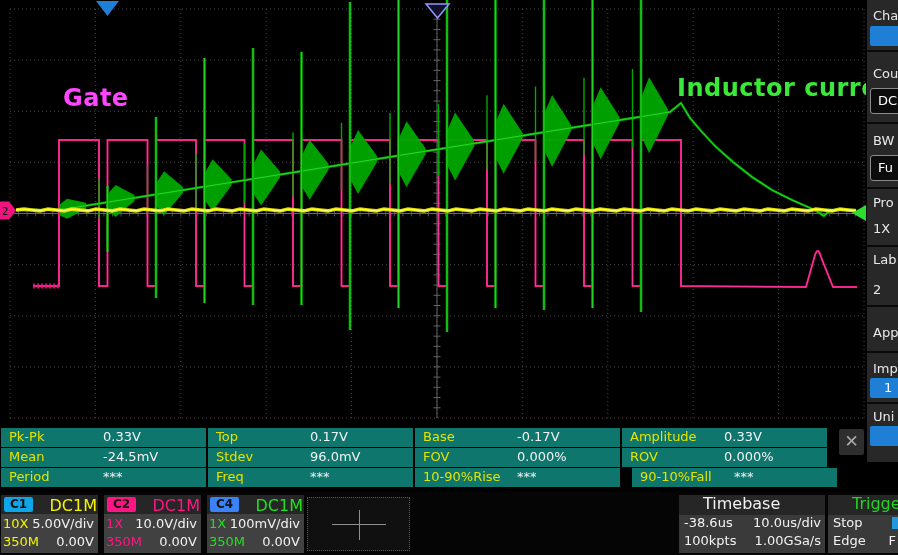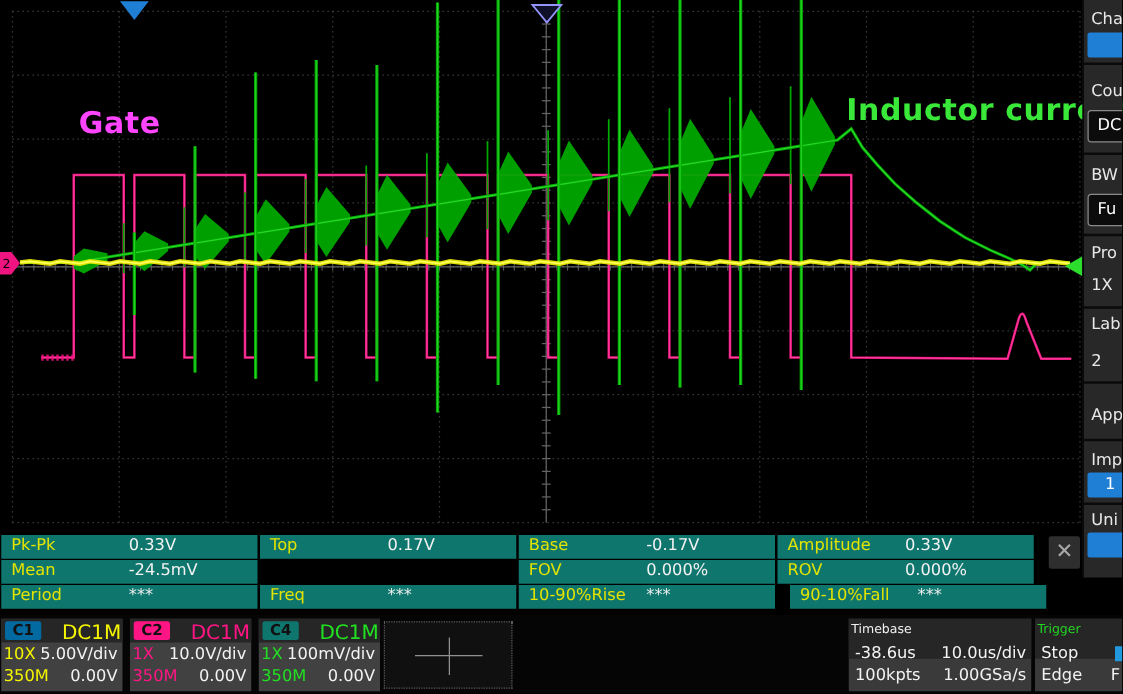--- a/index.html
+++ b/index.html
@@ -29,21 +29,21 @@
   .chan-badge{position:absolute;left:3px;top:2px;width:29px;height:15px;border-radius:2px;color:#111;font-size:12px;font-weight:bold;text-align:center;line-height:15px;}
   .chan-coup{position:absolute;right:1px;top:1px;font-size:16px;}
   .chan-row1{position:absolute;left:0;top:21px;width:100%;height:18px;}
   .chan-row2{position:absolute;left:0;top:39px;width:100%;height:18px;}
   .cl{position:absolute;left:2px;font-size:13px;}
   .cv{position:absolute;right:4px;font-size:13px;color:#f2f2f2;}
   #add-box{position:absolute;left:307px;top:5px;width:103px;height:54px;border:1px dotted #5a5a5a;background:#101010;}
   #add-h{position:absolute;left:24px;top:26px;width:54px;height:1px;background:#909090;}
   #add-v{position:absolute;left:51px;top:12px;width:1px;height:30px;background:#909090;}
   .info-panel{position:absolute;top:3px;height:58px;background:#3a3a3a;}
-  .info-head{position:absolute;left:0;top:0;width:100%;height:32px;background:#262626;color:#f0f0f0;font-size:10px;padding-left:2px;line-height:18px;}
+  .info-head{position:absolute;left:0;top:0;width:100%;height:20px;background:#262626;color:#f0f0f0;font-size:16px;padding-left:24px;line-height:18px;}
   .info-row{position:absolute;width:100%;height:18px;font-size:13px;color:#f2f2f2;}
   .ir-l{position:absolute;left:5px;}
   .ir-r{position:absolute;right:4px;}
   #trigger-panel .info-head{color:#22d422;}
   #trig-glyph{position:absolute;right:0px;top:22px;width:6px;height:12px;background:#2299dd;}
 </style>
 </head>
 <body>
 
 <div id="screen">
@@ -318,20 +318,24 @@
         <span class="mv">-0.17V</span>
       </div>
       <div class="meas-cell" style="left: 622px; top: 1px;">
         <span class="ml">Amplitude</span>
         <span class="mv">0.33V</span>
       </div>
       <div class="meas-cell" style="left: 1px; top: 21px;">
         <span class="ml">Mean</span>
         <span class="mv">-24.5mV</span>
       </div>
+      <div class="meas-cell" style="left: 208px; top: 21px;">
+        <span class="ml">Stdev</span>
+        <span class="mv">96.0mV</span>
+      </div>
       <div class="meas-cell" style="left: 415px; top: 21px;">
         <span class="ml">FOV</span>
         <span class="mv">0.000%</span>
       </div>
       <div class="meas-cell" style="left: 622px; top: 21px;">
         <span class="ml">ROV</span>
         <span class="mv">0.000%</span>
       </div>
       <div class="meas-cell" style="left: 1px; top: 41px;">
         <span class="ml">Period</span>
@@ -349,21 +353,21 @@
         <span class="ml">90-10%Fall</span>
         <span class="mv">***</span>
       </div>
     </div>
   <div id="meas-close">✕</div>
 
   <div id="bottom-bar">
     <div id="chan-blocks">
         <div class="chan-block" style="left: 1px;">
           <div class="chan-head">
-            <div class="chan-badge" style="background:#0369a1">C1</div>
+            <div class="chan-badge" style="background:#0ea5e9">C1</div>
             <div class="chan-coup" style="color:#f5f500">DC1M</div>
           </div>
           <div class="chan-row1">
             <span class="cl" style="color:#f5f500">10X</span>
             <span class="cv">5.00V/div</span>
           </div>
           <div class="chan-row2">
             <span class="cl" style="color:#f5f500">350M</span>
             <span class="cv">0.00V</span>
           </div>
@@ -377,21 +381,21 @@
             <span class="cl" style="color:#ff1584">1X</span>
             <span class="cv">10.0V/div</span>
           </div>
           <div class="chan-row2">
             <span class="cl" style="color:#ff1584">350M</span>
             <span class="cv">0.00V</span>
           </div>
         </div>
         <div class="chan-block" style="left: 207px;">
           <div class="chan-head">
-            <div class="chan-badge" style="background:#0f766e">C4</div>
+            <div class="chan-badge" style="background:#3b82f6">C4</div>
             <div class="chan-coup" style="color:#21e021">DC1M</div>
           </div>
           <div class="chan-row1">
             <span class="cl" style="color:#21e021">1X</span>
             <span class="cv">100mV/div</span>
           </div>
           <div class="chan-row2">
             <span class="cl" style="color:#21e021">350M</span>
             <span class="cv">0.00V</span>
           </div>

